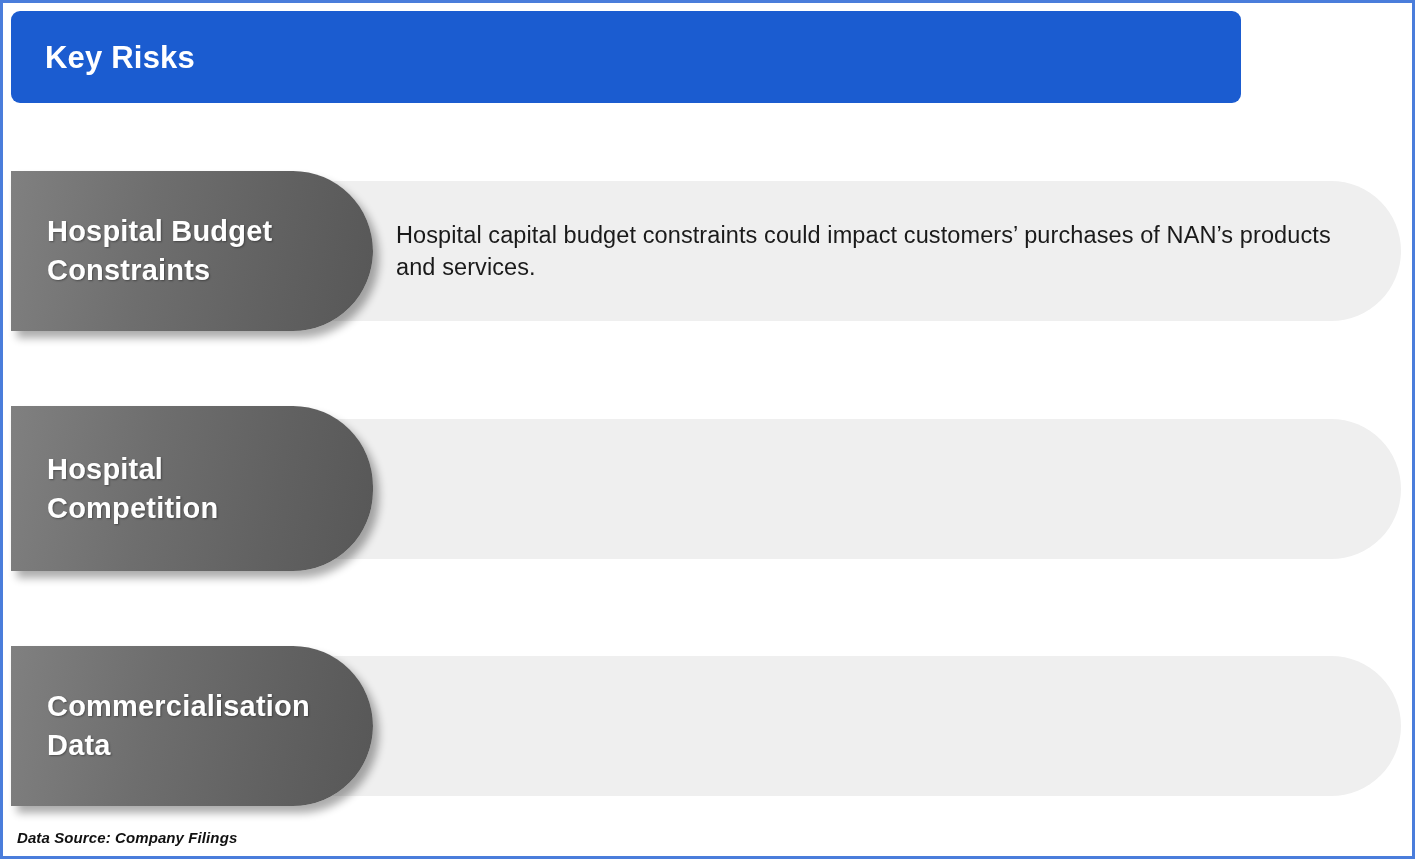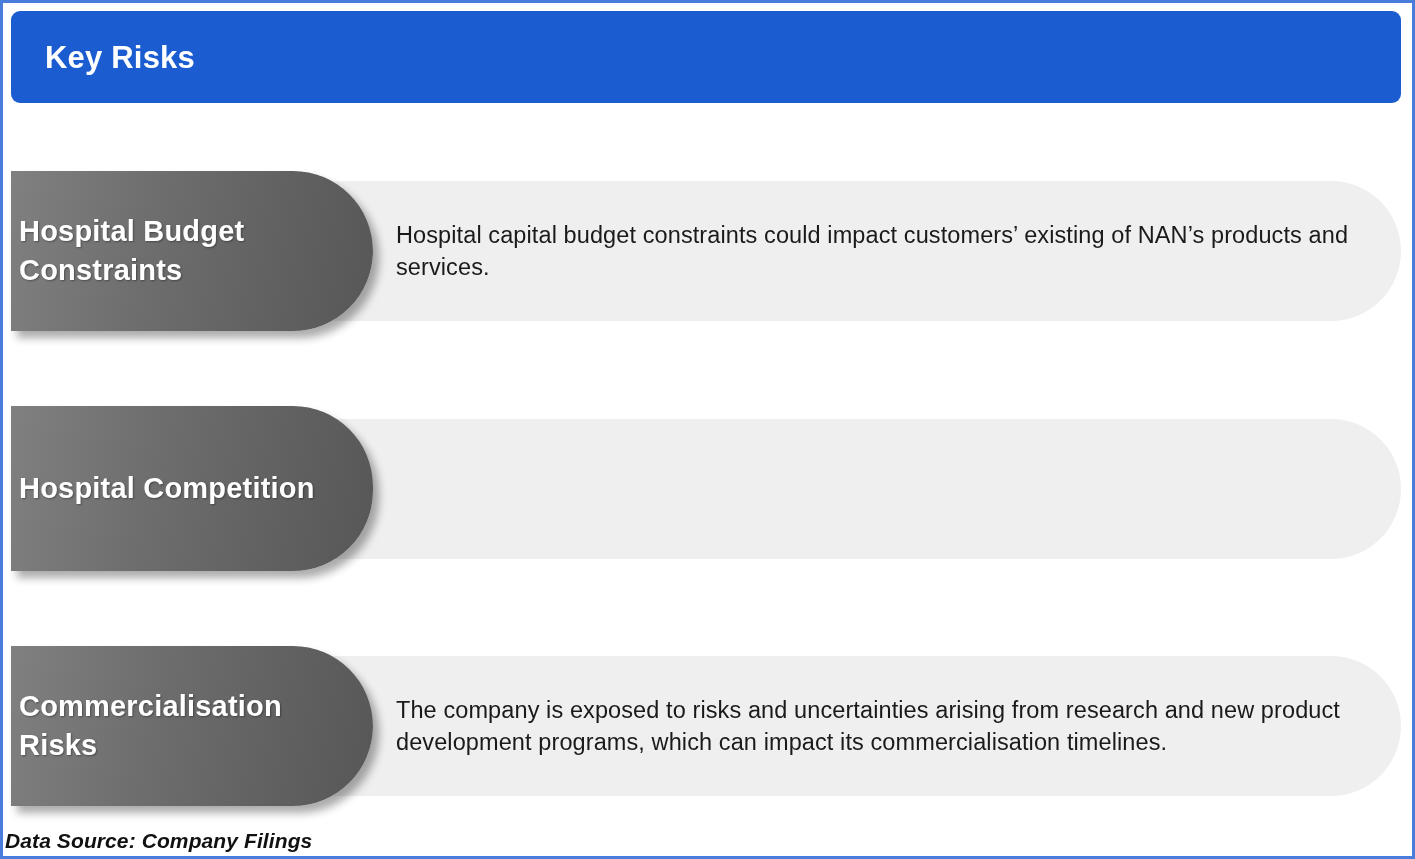--- a/index.html
+++ b/index.html
@@ -20,21 +20,21 @@
     background: #ffffff;
     border: 3px solid #4a7ddb;
     overflow: hidden;
   }
 
   
   #header-bar {
     position: absolute;
     left: 8px;
     top: 8px;
-    width: 1390px;
+    width: 1230px;
     height: 92px;
     background: #1b5cd0;
     border-radius: 9px;
     display: flex;
     align-items: center;
   }
   #header-title {
     color: #ffffff;
     font-size: 31px;
     font-weight: bold;
@@ -89,65 +89,64 @@
     box-shadow: 6px 7px 9px rgba(0,0,0,0.33);
     display: flex;
     align-items: center;
     box-sizing: border-box;
   }
   .risk-label-text {
     color: #ffffff;
     font-size: 29px;
     font-weight: bold;
     line-height: 1.33;
-    margin-left: 8px;
+    margin-left: 36px;
     margin-right: 58px;
     letter-spacing: 0.2px;
     text-shadow: 1px 1px 2px rgba(0,0,0,0.35);
   }
 
   
   #footer-note {
     position: absolute;
-    left: 2px;
+    left: 14px;
     top: 826px;
-    font-size: 21px;
+    font-size: 15px;
     font-weight: bold;
     font-style: italic;
     color: #111111;
     letter-spacing: 0.1px;
   }
 </style>
 </head>
 <body>
 
 <div id="slide">
 
   <div id="header-bar">
     <div id="header-title">Key Risks</div>
   </div>
 
   <div class="risk-row r0">
     <div class="risk-body-pill"></div>
-    <div class="risk-body-text">Hospital capital budget constraints could impact customers’ existing of NAN’s products and services.</div>
+    <div class="risk-body-text">Hospital capital budget constraints could impact customers’ purchases of NAN’s products and services.</div>
     <div class="risk-label-pill">
       <div class="risk-label-text">Hospital Budget Constraints</div>
     </div>
   </div>
 
   <div class="risk-row r1">
     <div class="risk-body-pill"></div>
     <div class="risk-label-pill">
       <div class="risk-label-text">Hospital Competition</div>
     </div>
   </div>
 
   <div class="risk-row r2">
     <div class="risk-body-pill"></div>
-    <div class="risk-body-text">The company is exposed to risks and uncertainties arising from research and new product development programs, which can impact its commercialisation timelines.</div>
     <div class="risk-label-pill">
-      <div class="risk-label-text">Commercialisation Risks</div>
+      <div class="risk-label-text">Commercialisation Data</div>
     </div>
   </div>
 
   <div id="footer-note">Data Source: Company Filings</div>
 
 </div>
 
 </body></html>

